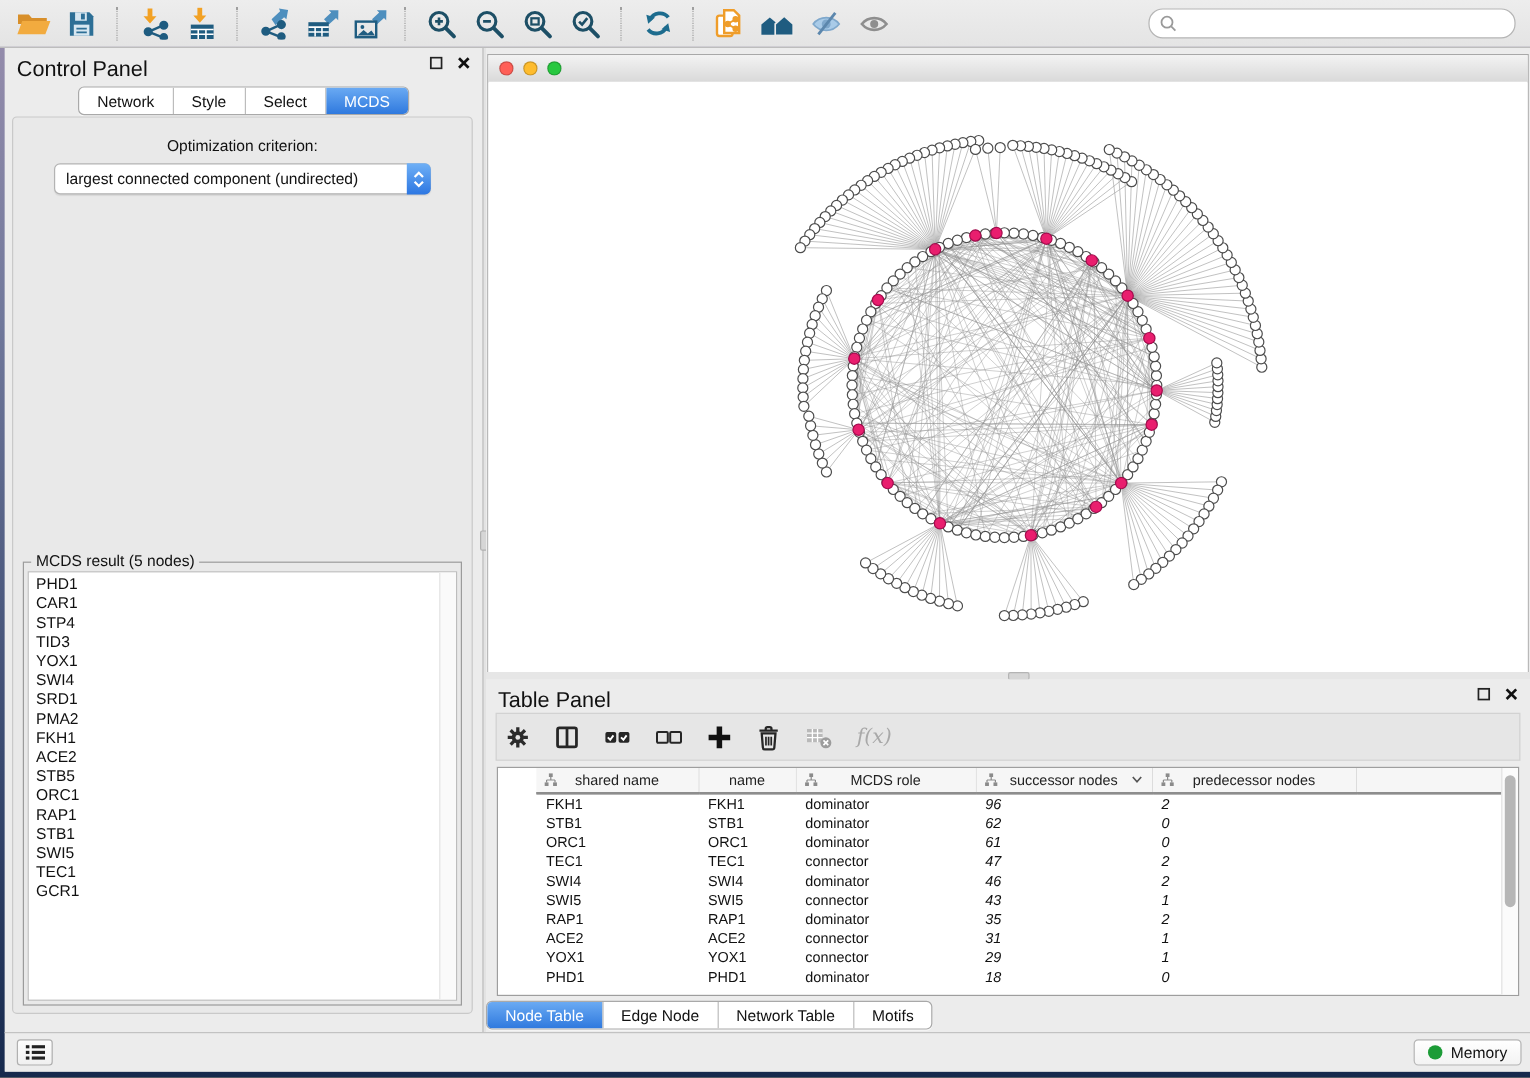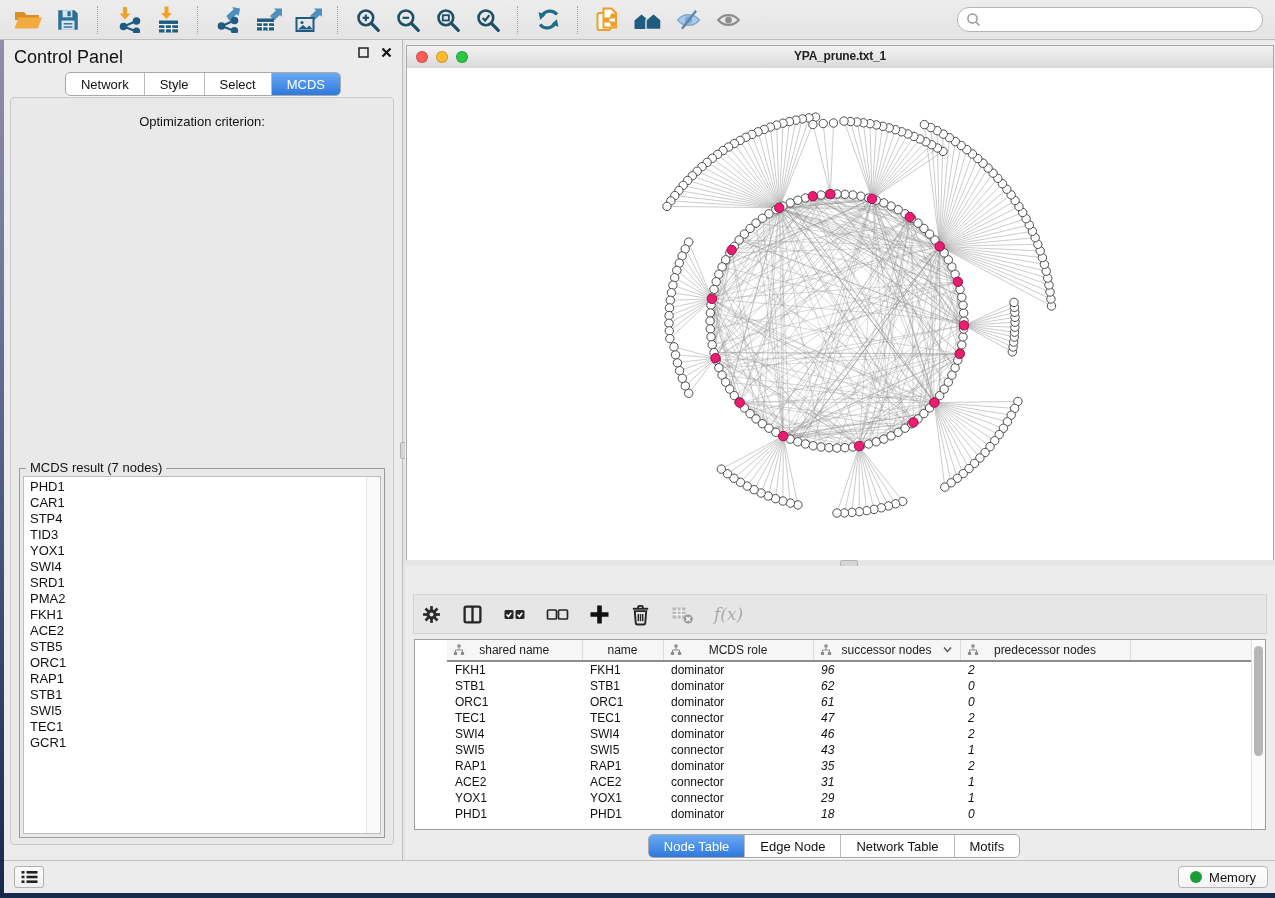--- a/index.html
+++ b/index.html
@@ -69,21 +69,21 @@
     font-weight:normal;font-size:12px;color:#222;position:relative;padding:0;}
   table.datatable th .hlabel{display:block;text-align:center;line-height:20px;padding:0 18px;white-space:nowrap;overflow:hidden;}
   .col-type-icon{position:absolute;left:6px;top:4px;visibility:hidden;}
   .col-type-icon.show{visibility:visible;}
   .sort-chevron{position:absolute;right:8px;top:6px;display:none;}
   .sort-chevron.show{display:block;}
   table.datatable td{height:16px;font-size:12px;color:#111;padding:0 8px;white-space:nowrap;overflow:hidden;}
   table.datatable td.num{font-style:italic;}
   .tscroll{position:absolute;top:0;bottom:0;right:0;width:13px;background:#fbfbfb;border-left:1px solid #e2e2e2;}
   .tscroll .thumb{position:absolute;left:2px;right:2px;top:6px;height:58%;background:#b6b6b6;border-radius:5px;}
-  .tp-tabs{position:absolute;left:0;right:12px;top:268px;display:flex;justify-content:center;}
+  .tp-tabs{position:absolute;left:0;right:12px;top:268px;display:flex;}
   
   .statusbar{position:absolute;left:0;right:0;bottom:0;height:32px;background:#ececec;border-top:1px solid #c2c2c2;}
   .sb-btn{position:absolute;left:10px;top:5px;width:30px;height:22px;border:1px solid #b0b0b0;border-radius:3px;
     background:linear-gradient(#fdfdfd,#f0f0f0);display:flex;align-items:center;justify-content:center;padding:0;}
   .mem-btn{position:absolute;right:7px;top:5px;height:22px;border:1px solid #b6b6b6;border-radius:4px;
     background:linear-gradient(#ffffff,#f3f3f3);display:flex;align-items:center;gap:7px;padding:0 11px;
     font-family:"Liberation Sans",sans-serif;font-size:13px;color:#111;}
   .mem-dot{width:12px;height:12px;border-radius:50%;background:#1c9c37;}
   svg{display:block;}
 </style>
@@ -271,22 +271,31 @@
 
               <button>Style</button>
 
               <button>Select</button>
 
               <button class="selected">MCDS</button>
             </div>
         </div>
         <div class="cp-body">
           <div class="opt-label">Optimization criterion:</div>
+          <div class="selectbox">
+            <span class="val">largest connected component (undirected)</span>
+            <span class="step">
+              <svg width="12" height="17" viewBox="0 0 12 17">
+                <polyline points="2.5,6.5 6,3 9.5,6.5" fill="none" stroke="#fff" stroke-width="1.9"></polyline>
+                <polyline points="2.5,10.5 6,14 9.5,10.5" fill="none" stroke="#fff" stroke-width="1.9"></polyline>
+              </svg>
+            </span>
+          </div>
           <div class="groupbox">
-            <span class="legend">MCDS result (7 nodes)</span>
+            <span class="legend">MCDS result (5 nodes)</span>
             <div class="mcds-list">
               <ul>
 
                   <li>PHD1</li>
 
                   <li>CAR1</li>
 
                   <li>STP4</li>
 
                   <li>TID3</li>
@@ -329,21 +338,20 @@
 
       <div class="rightcol">
 
         <div class="netwin">
           <div class="net-titlebar">
             <span class="lights">
               <span class="light" style="background:#ff5f57"></span>
               <span class="light" style="background:#febc2e"></span>
               <span class="light" style="background:#28c840"></span>
             </span>
-            <div class="net-title">YPA_prune.txt_1</div>
           </div>
           <div class="net-canvas">
             <svg width="868" height="493" viewBox="0 0 868 493">
                 <line x1="304.9" y1="230.9" x2="327.3" y2="327.6" stroke="#909090" stroke-width="0.7" opacity="0.5"></line>
                 <line x1="304.9" y1="230.9" x2="311.9" y2="206.2" stroke="#909090" stroke-width="0.7" opacity="0.5"></line>
                 <line x1="304.9" y1="230.9" x2="504.6" y2="355.7" stroke="#909090" stroke-width="0.7" opacity="0.5"></line>
                 <line x1="304.9" y1="230.9" x2="361.9" y2="360.2" stroke="#909090" stroke-width="0.7" opacity="0.5"></line>
                 <line x1="304.9" y1="230.9" x2="491.2" y2="141.7" stroke="#909090" stroke-width="0.7" opacity="0.5"></line>
                 <line x1="304.9" y1="230.9" x2="304.0" y2="268.9" stroke="#909090" stroke-width="0.7" opacity="0.5"></line>
                 <line x1="304.9" y1="230.9" x2="414.1" y2="127.0" stroke="#909090" stroke-width="0.7" opacity="0.5"></line>
@@ -1099,20 +1107,32 @@
                 <circle cx="332.7" cy="334.6" r="4.7" fill="#e91e6e" stroke="#a50b4e" stroke-width="1"></circle>
               </svg>
           </div>
         </div>
 
         <div class="hsplit" style="left:0;right:0;">
             <div class="handle"></div>
           </div>
 
         <div class="tpanel">
+          <div class="panel-head">
+            <span class="panel-title">Table Panel</span>
+            <span class="winbtns">
+              <svg width="11" height="11" viewBox="0 0 11 11">
+                <rect x="1" y="1" width="9" height="9" fill="none" stroke="#222" stroke-width="1.5"></rect>
+              </svg>
+              <svg width="11" height="11" viewBox="0 0 11 11">
+                <line x1="1.5" y1="1.5" x2="9.5" y2="9.5" stroke="#111" stroke-width="2.2"></line>
+                <line x1="9.5" y1="1.5" x2="1.5" y2="9.5" stroke="#111" stroke-width="2.2"></line>
+              </svg>
+            </span>
+          </div>
 
           <div class="tp-toolbar">
             <button class="tbtn">
               <svg width="21" height="21" viewBox="0 0 20 20">
                 <g stroke="#2b2b2b" stroke-width="2.6">
                   <line x1="14.2" y1="10" x2="18" y2="10"></line>
                     <line x1="13" y1="13" x2="15.7" y2="15.7"></line>
                   <line x1="10" y1="14.2" x2="10" y2="18"></line>
                     <line x1="7" y1="13" x2="4.3" y2="15.7"></line>
                   <line x1="5.8" y1="10" x2="2" y2="10"></line>

